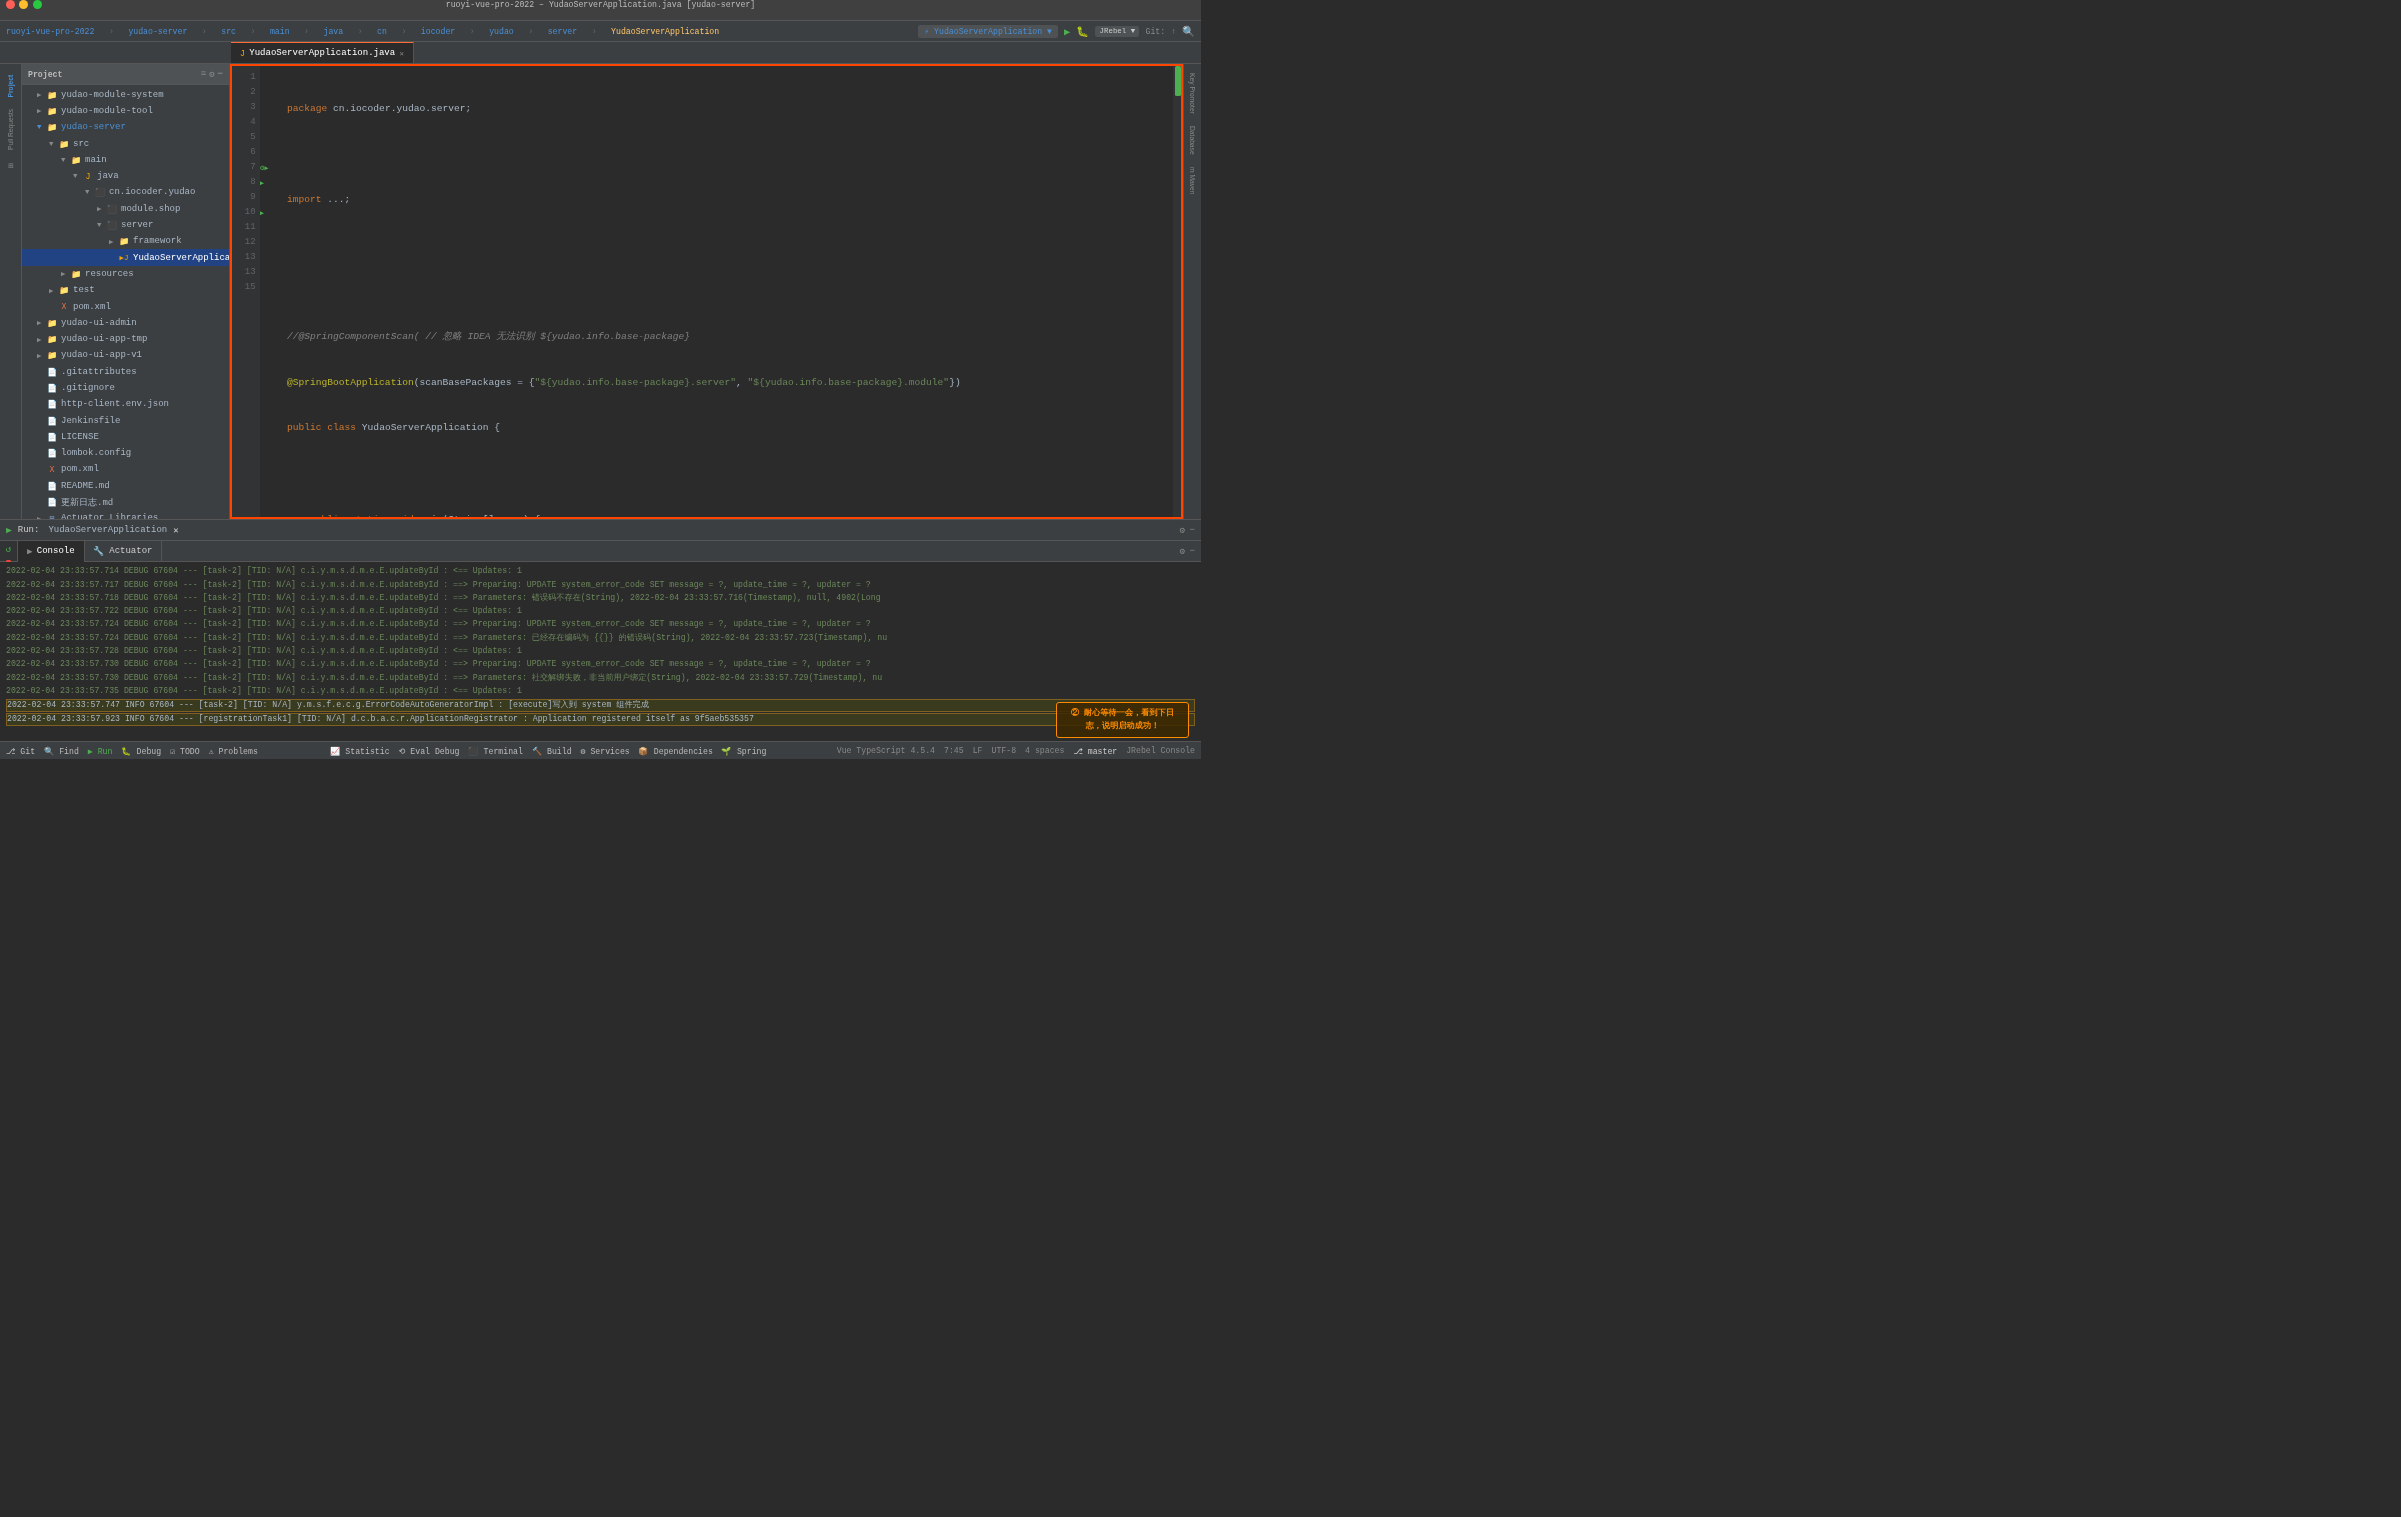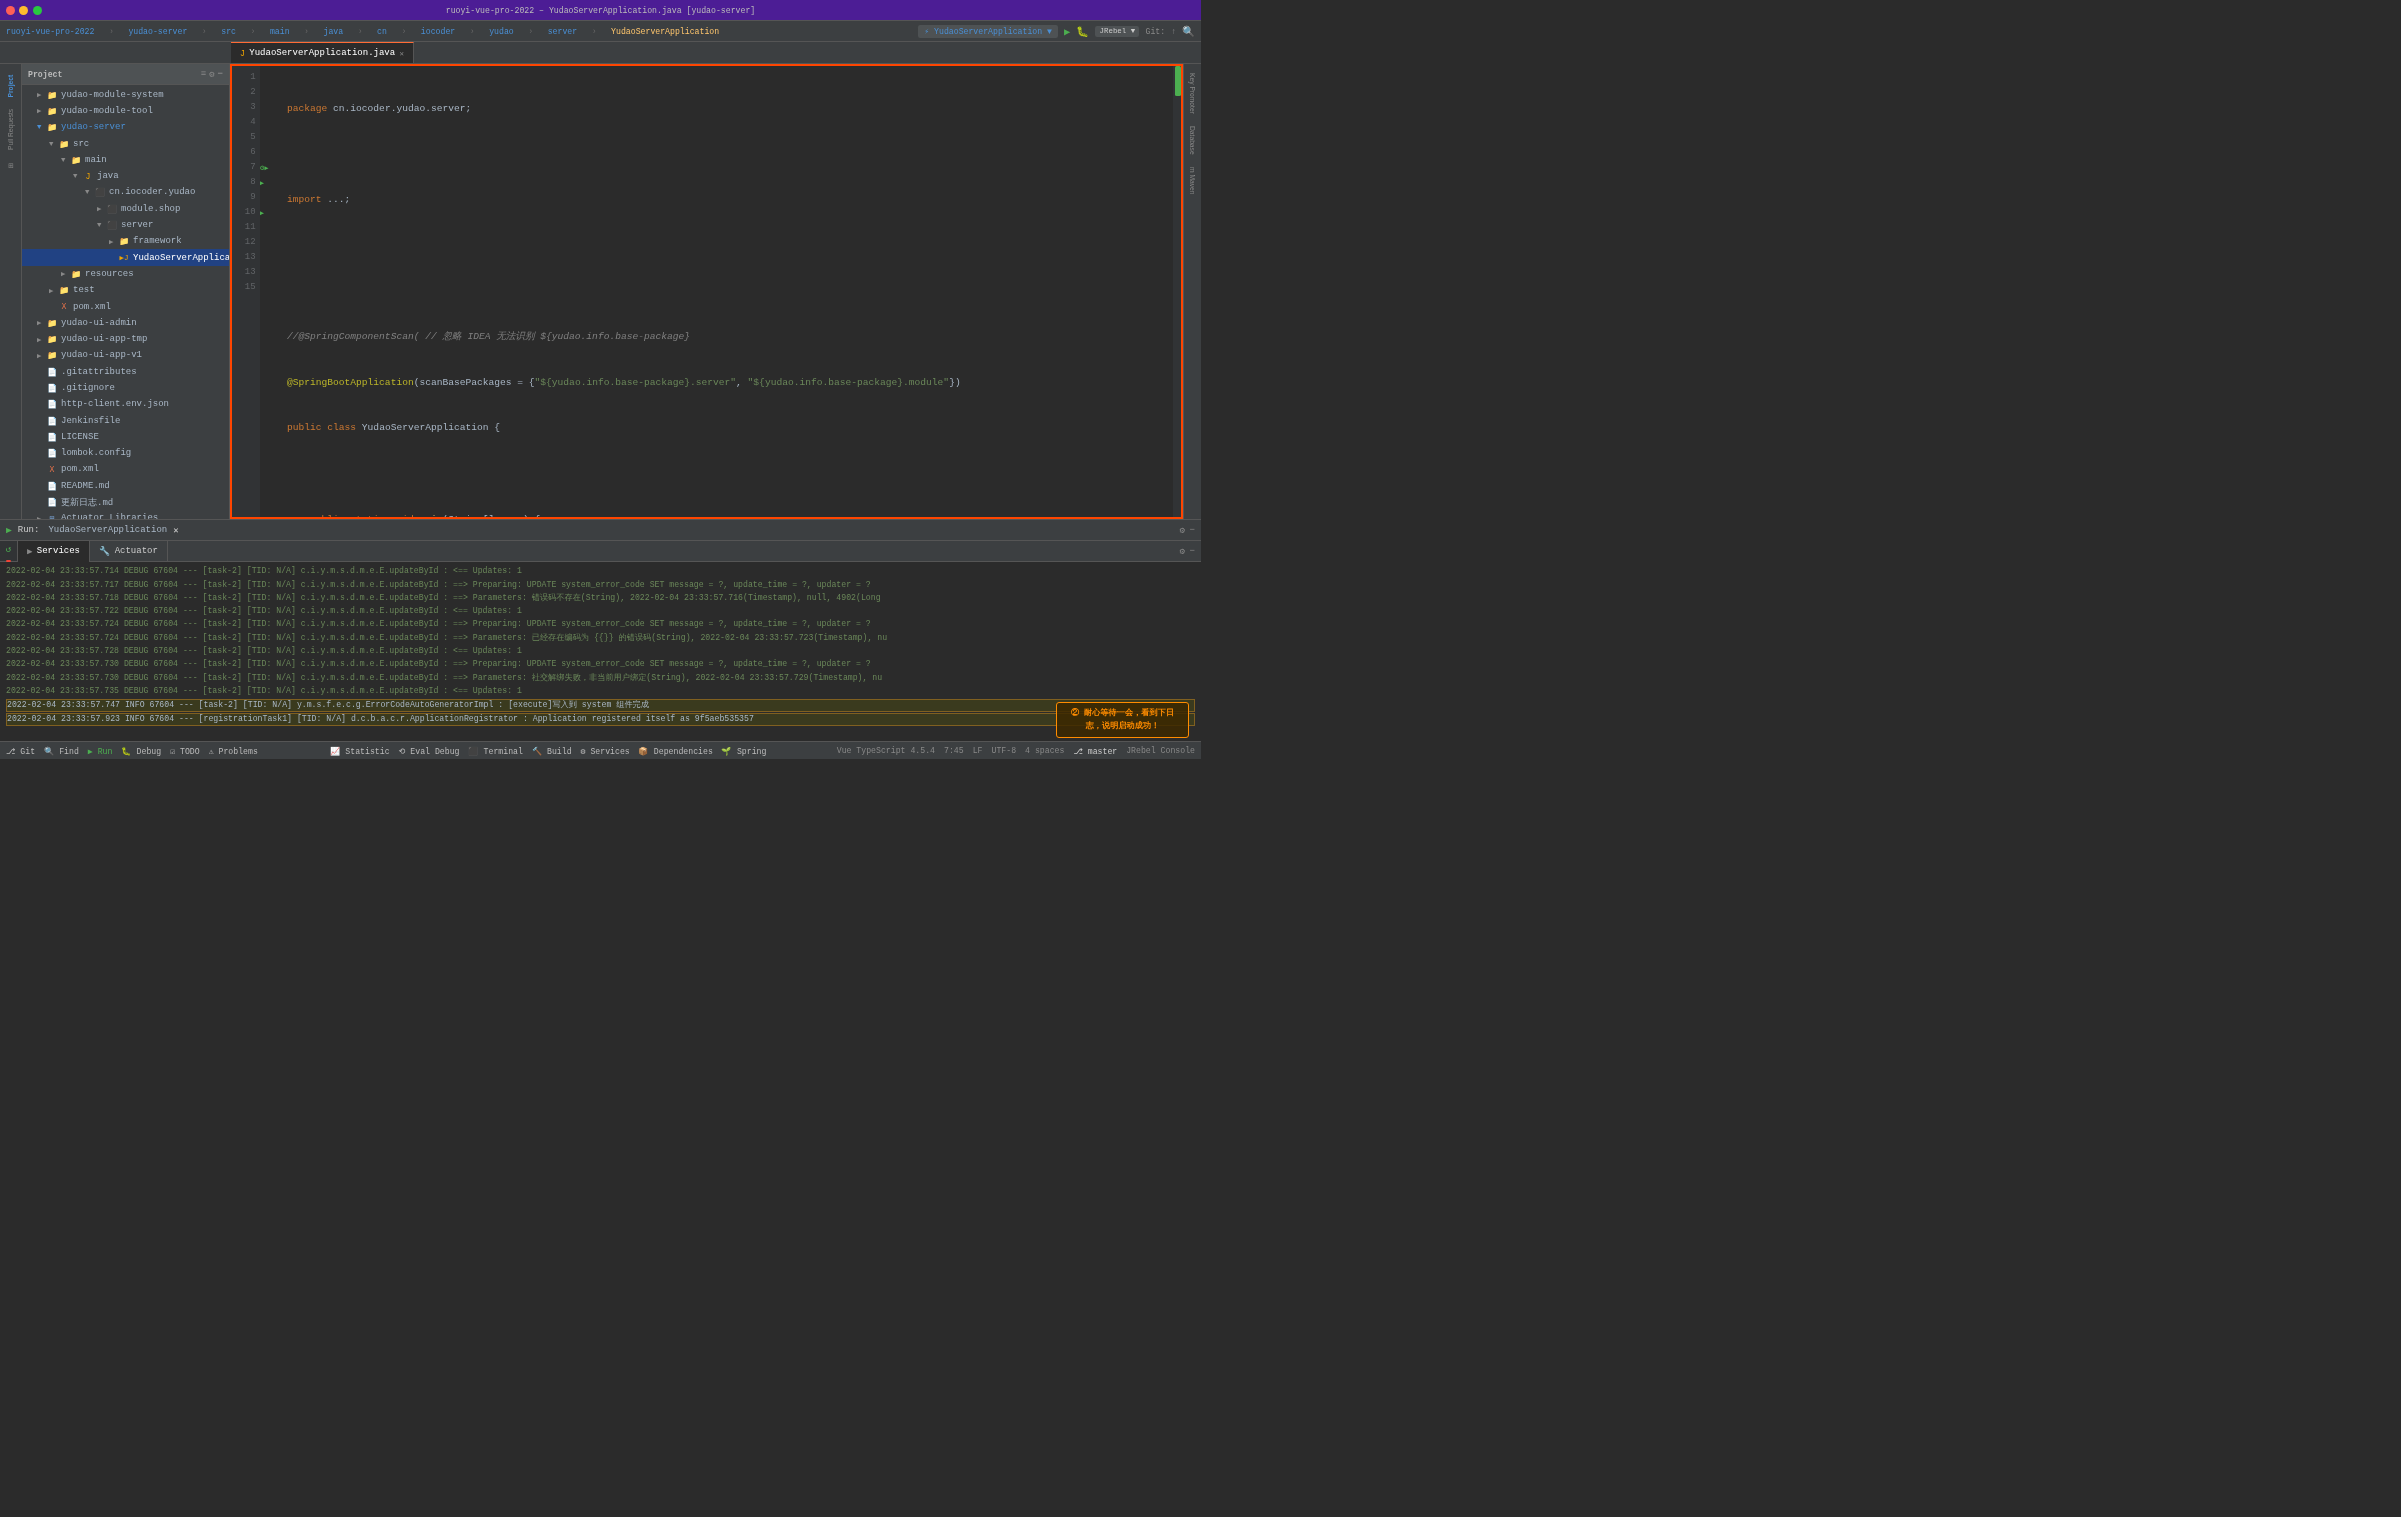--- a/index.html
+++ b/index.html
@@ -9,24 +9,23 @@
       color: #a9b7c6;
       font-size: 9px;
       overflow: hidden;
       width: 1201px;
       height: 759px;
       transform-origin: top left;
     }
 
     
     .title-bar {
-      background: #4c1d95;
+      background: #404040;
       height: 21px;
       display: flex;
-      align-items: center;
       justify-content: center;
       position: relative;
       border-bottom: 0.7px solid #555;
     }
     .title-bar-title {
       font-size: 8.2px;
       color: #bbb;
     }
     .traffic-lights {
       position: absolute;
@@ -655,21 +654,21 @@
         <span style="color:#4caf50; font-size:9px; cursor:pointer;">↺</span>
         <span style="color:#f44336; font-size:9px; cursor:pointer; margin-top:3px;">■</span>
         <span style="color:#888; font-size:9px; cursor:pointer; margin-top:3px;">↓</span>
         <span style="color:#888; font-size:9px; cursor:pointer; margin-top:3px;">⤓</span>
         <span style="color:#888; font-size:9px; cursor:pointer; margin-top:3px;">⊜</span>
         <span style="color:#888; font-size:9px; cursor:pointer; margin-top:3px;">🗑</span>
       </div>
 
       <div class="console-tab active">
         <span style="color:#888;">▶</span>
-        <span>Services</span>
+        <span>Console</span>
       </div>
       <div class="console-tab">
         <span style="color:#888;">🔧</span>
         <span>Actuator</span>
       </div>
       <div class="console-controls">
         <span style="color:#888; cursor:pointer;">⚙</span>
         <span style="color:#888; cursor:pointer;">−</span>
       </div>
     </div>

